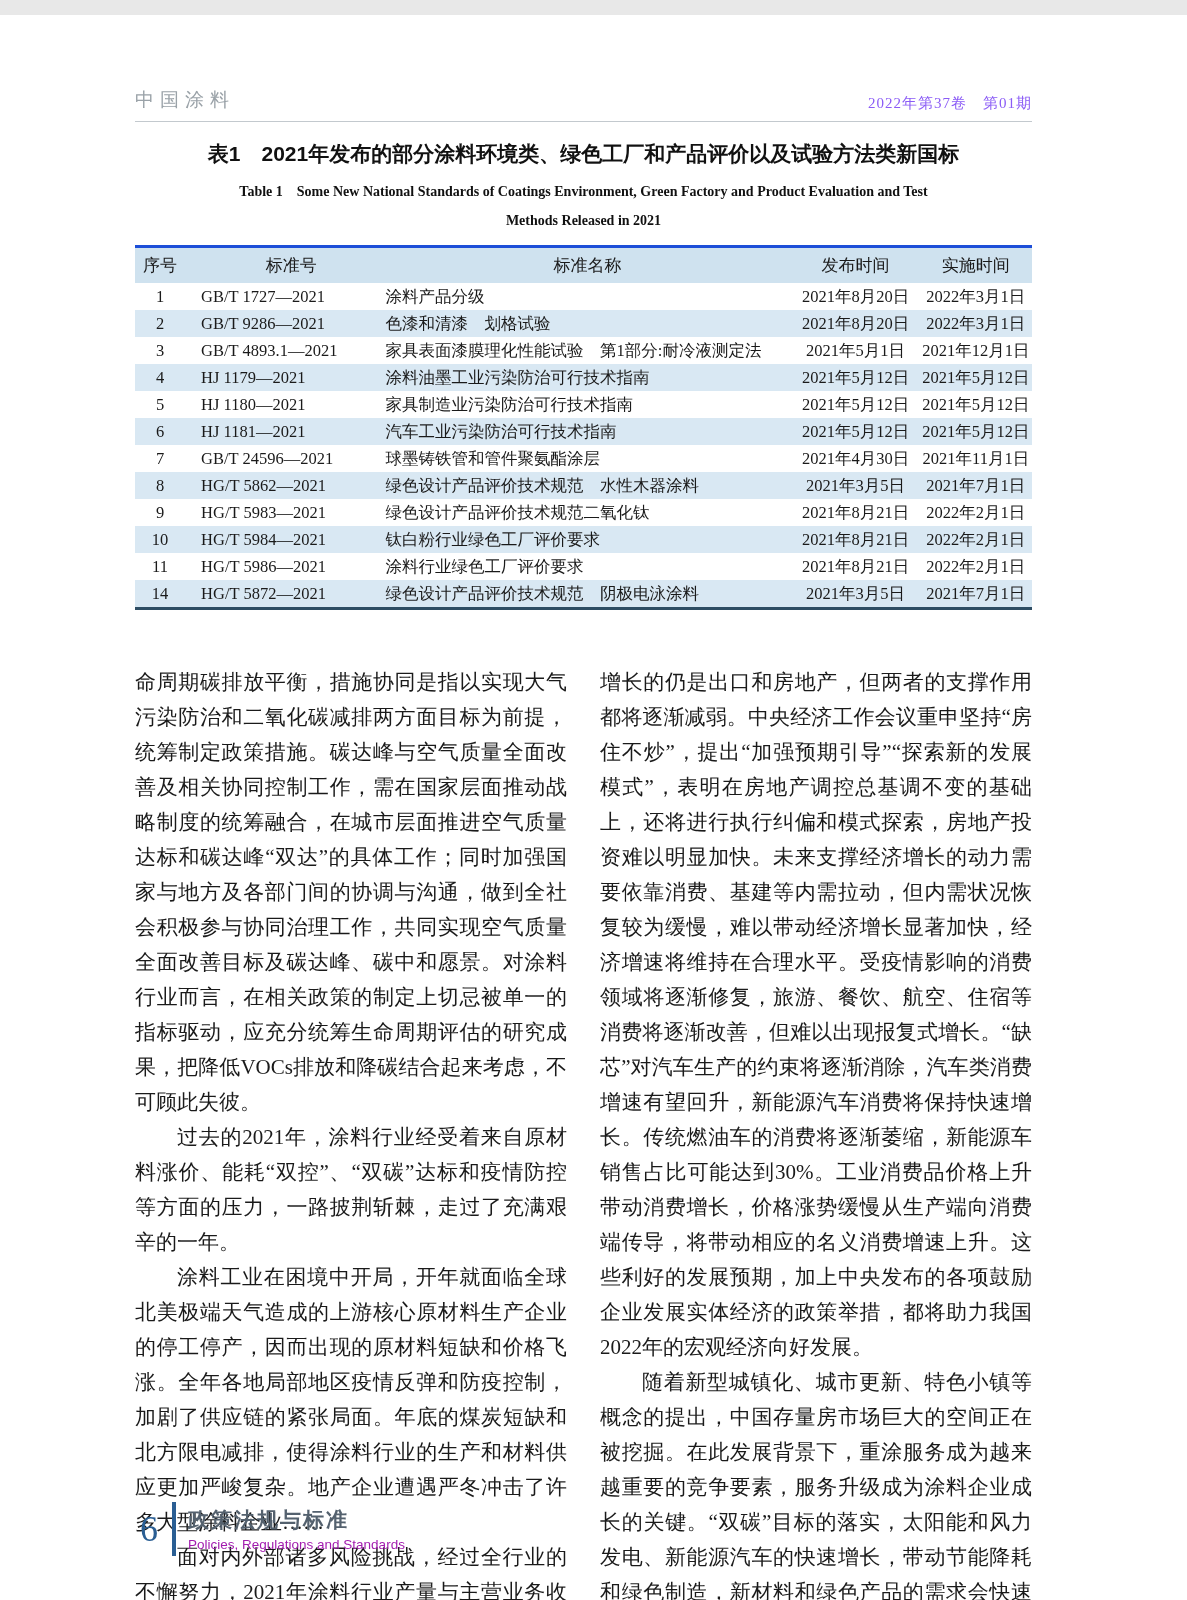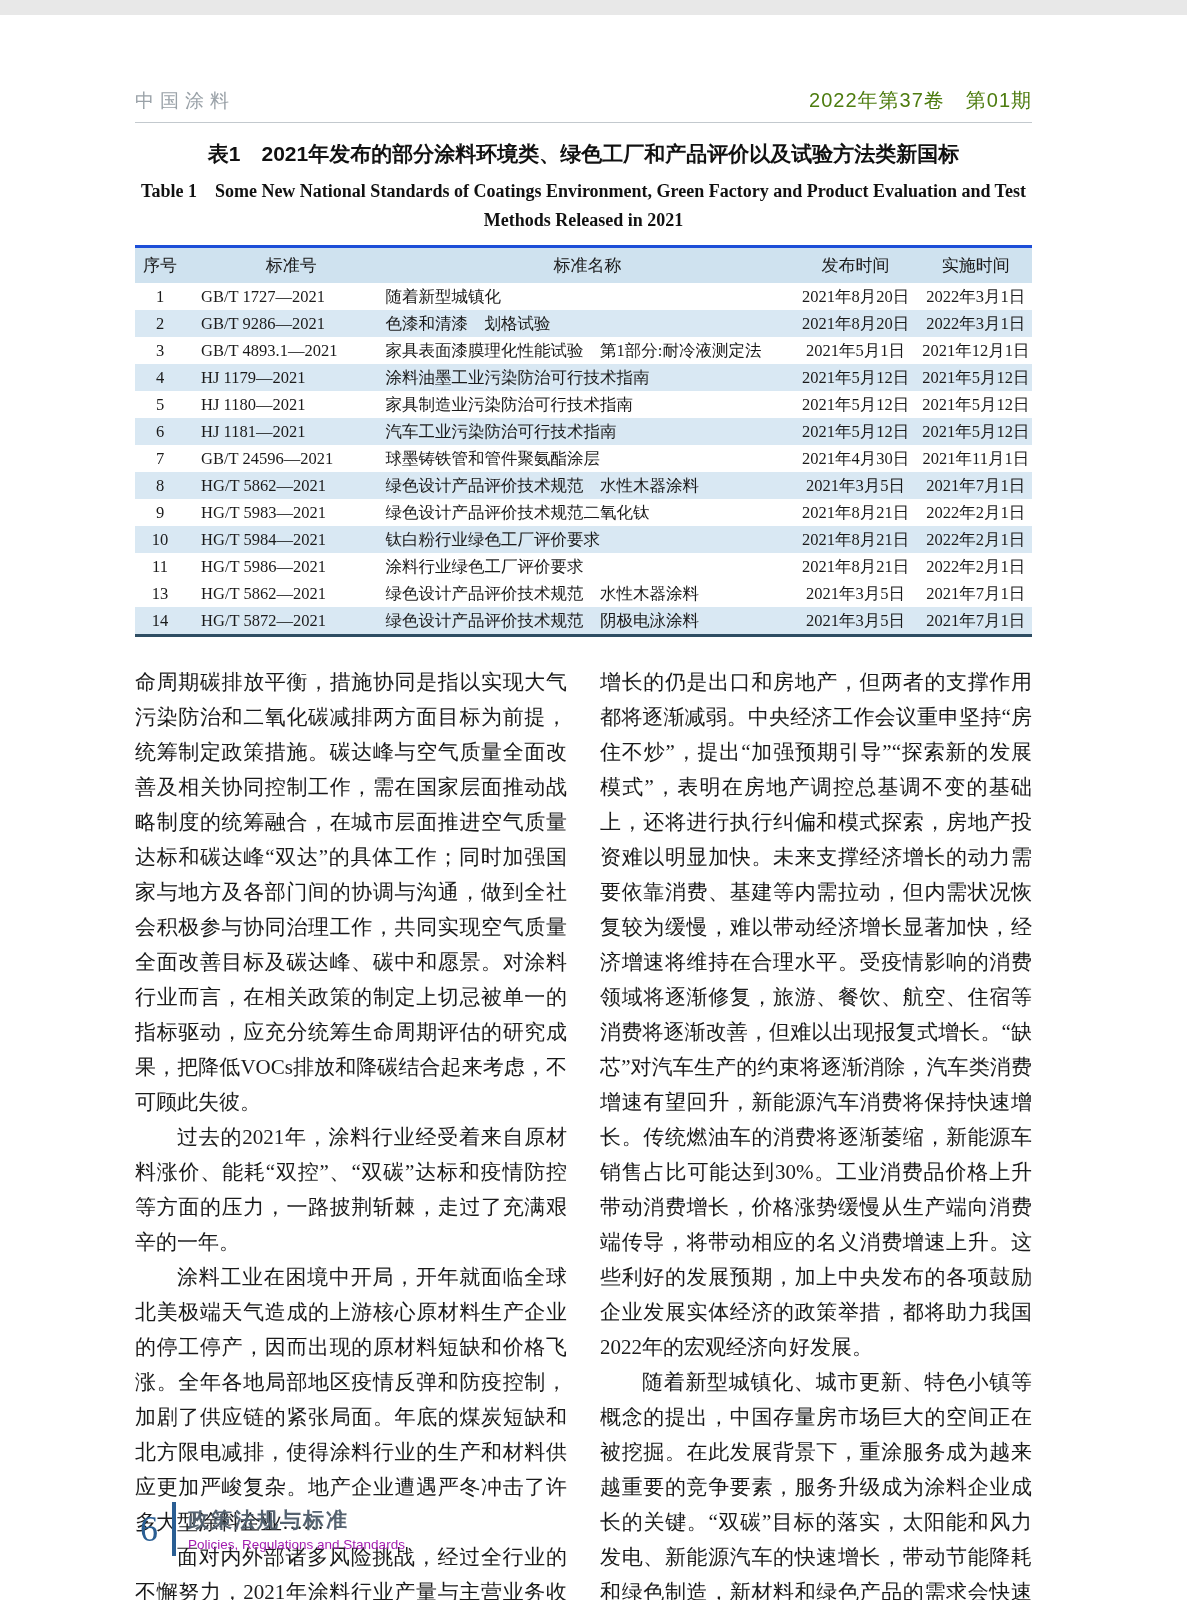--- a/index.html
+++ b/index.html
@@ -19,33 +19,33 @@
     position: absolute; left: 135px; right: 155px; top: 72px;
     display: flex; justify-content: space-between; align-items: flex-end;
     padding-bottom: 8px;
     border-bottom: 1.5px solid #c3c9ce;
   }
   .journal-name {
     font-family: "Liberation Sans", "DejaVu Sans", sans-serif;
     font-size: 19px; color: #9aa2a8; letter-spacing: 6px;
   }
   .issue-info {
-    font-family: Liberation Sans, sans-serif;
-    font-size: 20px; color: #4d7c0f; letter-spacing: 1px;
+    font-family: Liberation Serif, serif;
+    font-size: 15px; color: #8b5cf6; letter-spacing: 1px;
   }
 
   
   .table-block { position: absolute; left: 135px; right: 155px; top: 125px; }
   .table-title-cn {
     text-align: center; font-size: 21px; font-weight: bold;
     font-family: "Liberation Sans", "DejaVu Sans", sans-serif;
     color: #111; margin-bottom: 9px;
   }
   .table-title-en {
-    text-align: center; font-size: 18px; font-weight: bold;
+    text-align: center; font-size: 14px; font-weight: bold;
     font-family: "Liberation Serif", "DejaVu Serif", serif;
     color: #111; line-height: 29px;
   }
   table.standards-table {
     width: 100%; border-collapse: collapse; margin-top: 10px;
     border-top: 3px solid #1d4ed8; border-bottom: 3px solid #2e4d63;
     font-size: 16.5px; color: #1a1a1a;
   }
   table.standards-table thead tr { background: #cfe2ef; }
   table.standards-table th {
@@ -110,21 +110,21 @@
             <th class="col1">标准号</th>
             <th class="col2">标准名称</th>
             <th class="col3">发布时间</th>
             <th class="col4">实施时间</th>
           </tr>
       </thead>
       <tbody>
           <tr>
             <td class="col0">1</td>
             <td class="col1">GB/T 1727—2021</td>
-            <td class="col2">随着新型城镇化</td>
+            <td class="col2">涂料产品分级</td>
             <td class="col3">2021年8月20日</td>
             <td class="col4">2022年3月1日</td>
           </tr>
           <tr class="band">
             <td class="col0">2</td>
             <td class="col1">GB/T 9286—2021</td>
             <td class="col2">色漆和清漆　划格试验</td>
             <td class="col3">2021年8月20日</td>
             <td class="col4">2022年3月1日</td>
           </tr>
@@ -183,27 +183,20 @@
             <td class="col2">钛白粉行业绿色工厂评价要求</td>
             <td class="col3">2021年8月21日</td>
             <td class="col4">2022年2月1日</td>
           </tr>
           <tr>
             <td class="col0">11</td>
             <td class="col1">HG/T 5986—2021</td>
             <td class="col2">涂料行业绿色工厂评价要求</td>
             <td class="col3">2021年8月21日</td>
             <td class="col4">2022年2月1日</td>
-          </tr>
-          <tr>
-            <td class="col0">13</td>
-            <td class="col1">HG/T 5862—2021</td>
-            <td class="col2">绿色设计产品评价技术规范　水性木器涂料</td>
-            <td class="col3">2021年3月5日</td>
-            <td class="col4">2021年7月1日</td>
           </tr>
           <tr class="band">
             <td class="col0">14</td>
             <td class="col1">HG/T 5872—2021</td>
             <td class="col2">绿色设计产品评价技术规范　阴极电泳涂料</td>
             <td class="col3">2021年3月5日</td>
             <td class="col4">2021年7月1日</td>
           </tr>
         </tbody>
     </table>

